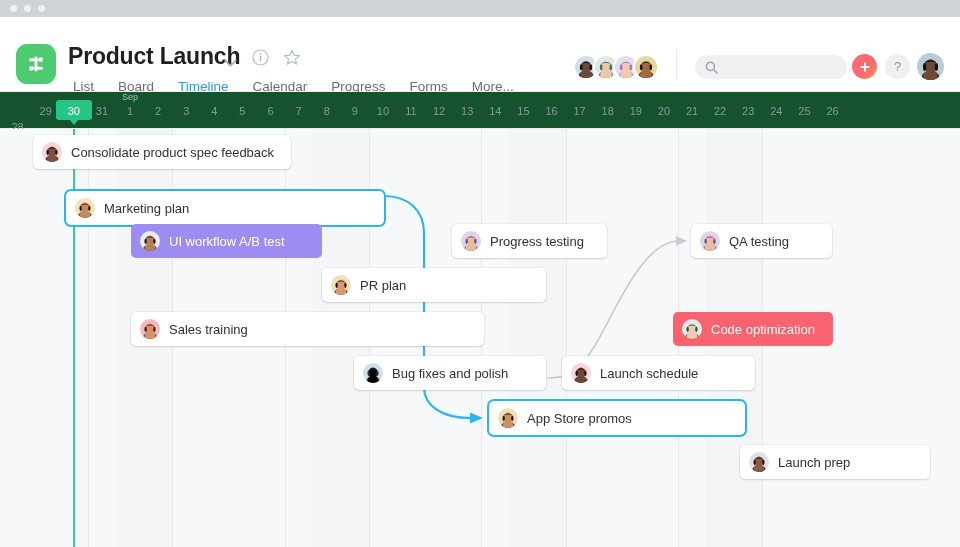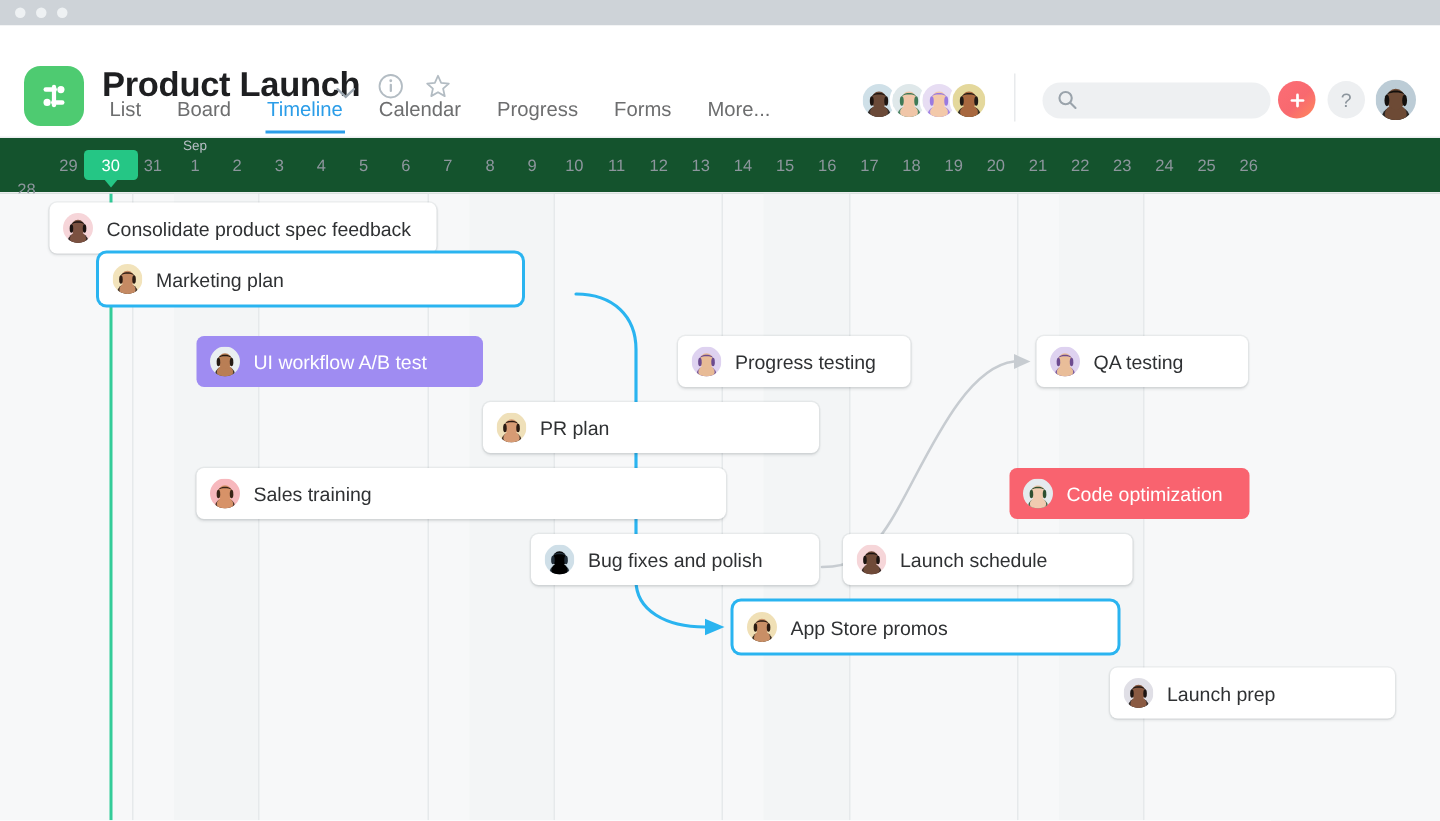--- a/index.html
+++ b/index.html
@@ -31,21 +31,21 @@
   }
   .proj-title {
     position:absolute; left:68px; top:26px;
     font-size:23px; font-weight:700; color:#1e1f21; letter-spacing:-0.2px;
     white-space:nowrap;
   }
   .title-chev { position:absolute; left:224px; top:36px; color:#9ca6af; }
   .title-info { position:absolute; left:252px; top:32px; }
   .title-star { position:absolute; left:283px; top:32px; }
 
-  .tabs { position:absolute; left:70px; top:48px; display:flex; gap:0; }
+  .tabs { position:absolute; left:70px; top:62px; display:flex; gap:0; }
   .tab {
     font-size:13.5px; color:#6d6e6f; padding:0 12px 9px 12px;
     position:relative; white-space:nowrap; cursor:pointer;
   }
   .tab:first-child { padding-left:3px; }
   .tab.active { color:#2b9de8; }
   .tab.active::after {
     content:""; position:absolute; left:11px; right:11px; bottom:0;
     height:2px; background:#2b9de8;
   }
@@ -332,21 +332,21 @@
             <rect width="32" height="32" fill="#f6d5d9"></rect>
             <ellipse cx="16" cy="30" rx="11" ry="9" fill="#1a1210" opacity="0.88"></ellipse>
             <ellipse cx="16" cy="27.5" rx="8.6" ry="7.5" fill="#7b5140"></ellipse>
             <ellipse cx="16" cy="15.5" rx="7.4" ry="8.2" fill="#7b5140"></ellipse>
             <path d="M8.3,14.5 C8.3,6.8 23.7,6.8 23.7,14.5 C23.7,12 22,10.3 16,10.3 C10,10.3 8.3,12 8.3,14.5 Z" fill="#1a1210"></path>
             <ellipse cx="9.0" cy="16.5" rx="1.9" ry="4.6" fill="#1a1210"></ellipse>
             <ellipse cx="23.0" cy="16.5" rx="1.9" ry="4.6" fill="#1a1210"></ellipse>
           </svg></span>
         <span class="btxt">Consolidate product spec feedback</span>
       </div>
-      <div class="bar selected" style="left: 66px; top: 40px; width: 282px;">
+      <div class="bar selected" style="left: 66px; top: 62px; width: 318px;">
         <span class="bav"><svg width="20" height="20" viewBox="0 0 32 32">
             <rect width="32" height="32" fill="#f2e3bb"></rect>
             <ellipse cx="16" cy="30" rx="11" ry="9" fill="#2b1b12" opacity="0.88"></ellipse>
             <ellipse cx="16" cy="27.5" rx="8.6" ry="7.5" fill="#c58a63"></ellipse>
             <ellipse cx="16" cy="15.5" rx="7.4" ry="8.2" fill="#c58a63"></ellipse>
             <path d="M8.3,14.5 C8.3,6.8 23.7,6.8 23.7,14.5 C23.7,12 22,10.3 16,10.3 C10,10.3 8.3,12 8.3,14.5 Z" fill="#2b1b12"></path>
             <ellipse cx="9.0" cy="16.5" rx="1.9" ry="4.6" fill="#2b1b12"></ellipse>
             <ellipse cx="23.0" cy="16.5" rx="1.9" ry="4.6" fill="#2b1b12"></ellipse>
           </svg></span>
         <span class="btxt">Marketing plan</span>

